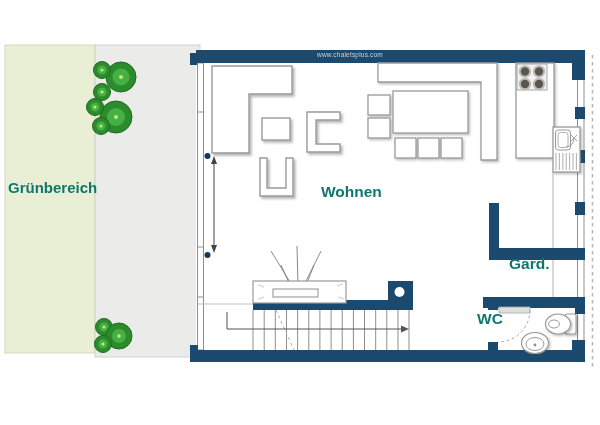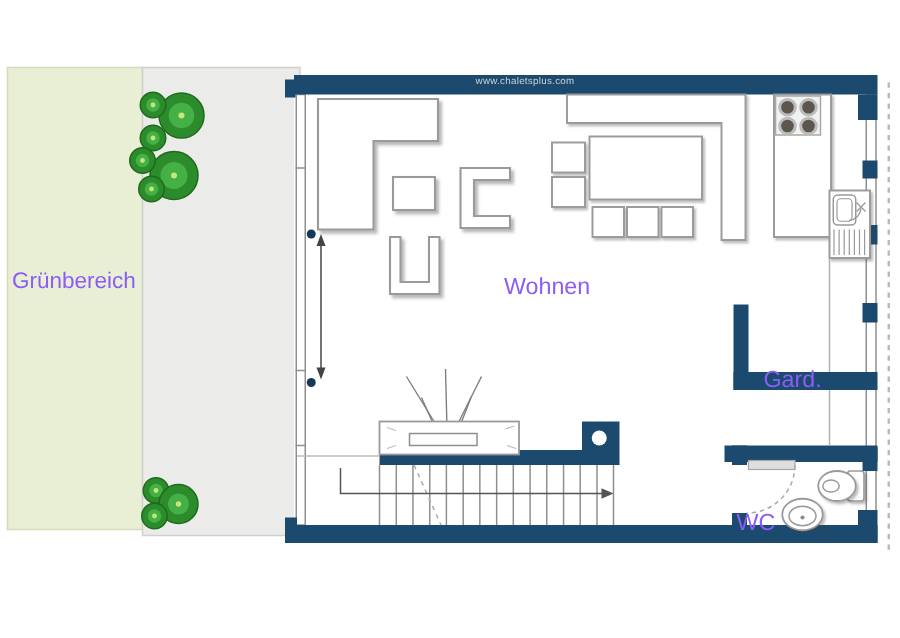--- a/index.html
+++ b/index.html
@@ -2,21 +2,21 @@
 <html><head>
 <meta charset="utf-8">
 <style>
   html,body{margin:0;padding:0;background:#ffffff;}
   #stage{
     position:relative;width:600px;height:425px;overflow:hidden;
     background:#ffffff;font-family:"Liberation Sans",sans-serif;
   }
   #plan-svg{position:absolute;left:0;top:0;}
   .lbl{
-    position:absolute;color:#8b5cf6;font-weight:400;
+    position:absolute;color:#0f766e;font-weight:700;
     font-family:"Liberation Sans",sans-serif;white-space:nowrap;
   }
   .lbl-area{font-size:15px;}
   .lbl-room{font-size:15.5px;}
   #banner-text{
     position:absolute;left:300px;top:51px;width:100px;text-align:center;
     font-size:6.5px;font-weight:400;color:#c9d2dc;letter-spacing:.2px;
   }
 </style>
 </head>
@@ -202,18 +202,18 @@
     <ellipse cx="554" cy="324" rx="5.5" ry="4" stroke-width="1"></ellipse>
   </g>
   <g fill="#ffffff" stroke="#9a9a9a">
     <ellipse cx="535" cy="343" rx="13.5" ry="10.5" stroke-width="1.2" filter="url(#shs)"></ellipse>
     <ellipse cx="535" cy="344" rx="9" ry="6.5" stroke-width="1"></ellipse>
     <circle cx="535" cy="345" r="1.4" fill="#8a8a8a" stroke="none"></circle>
   </g>
 </svg>
 
 <div class="lbl lbl-area" style="left:8px;top:179px;">Grünbereich</div>
-<div class="lbl lbl-room" style="left:336px;top:183px;">Wohnen</div>
-<div class="lbl lbl-room" style="left:509px;top:245px;">Gard.</div>
-<div class="lbl lbl-room" style="left:491px;top:310px;margin-top:30px;">WC</div>
+<div class="lbl lbl-room" style="left:321px;top:183px;">Wohnen</div>
+<div class="lbl lbl-room" style="left:509px;top:255px;">Gard.</div>
+<div class="lbl lbl-room" style="left:477px;top:310px;">WC</div>
 <div id="banner-text">www.chaletsplus.com</div>
 
 </div>
 
 </body></html>

